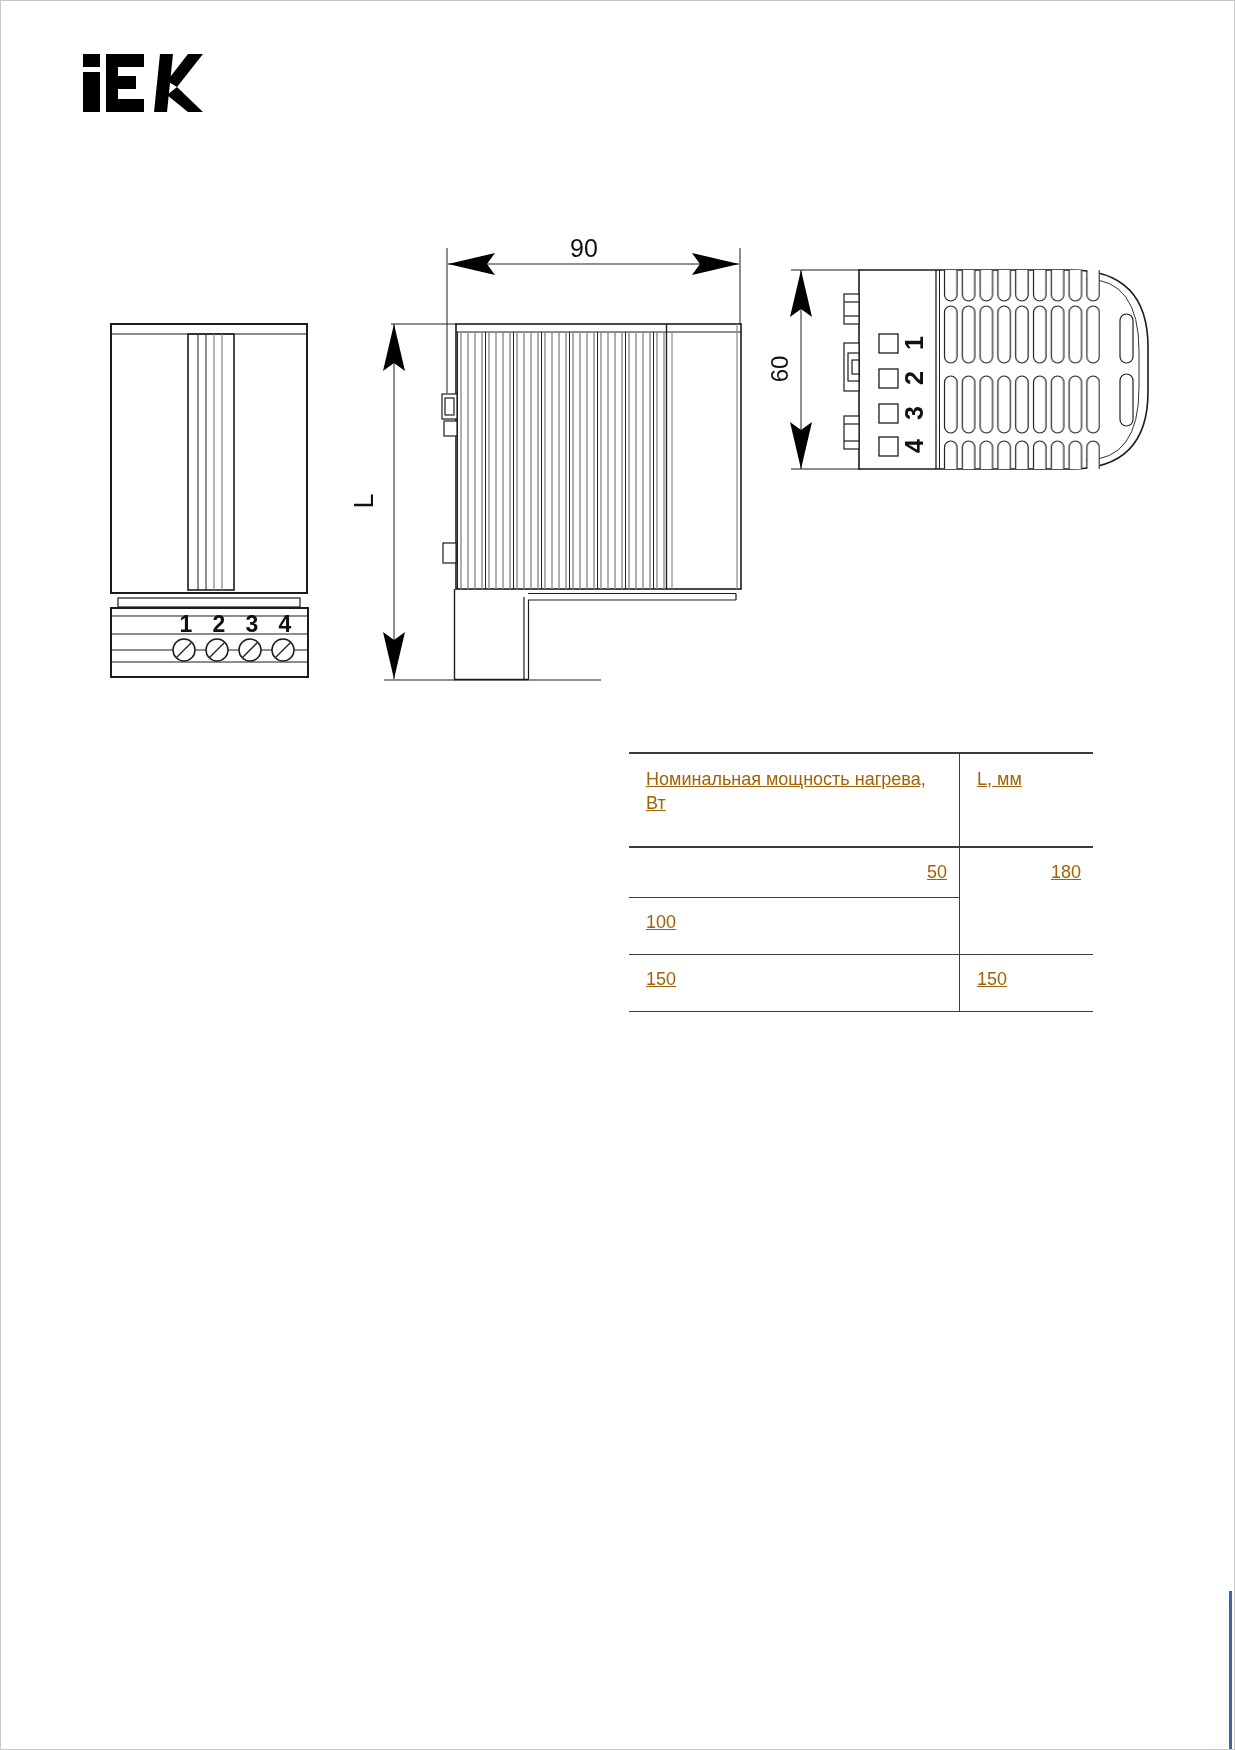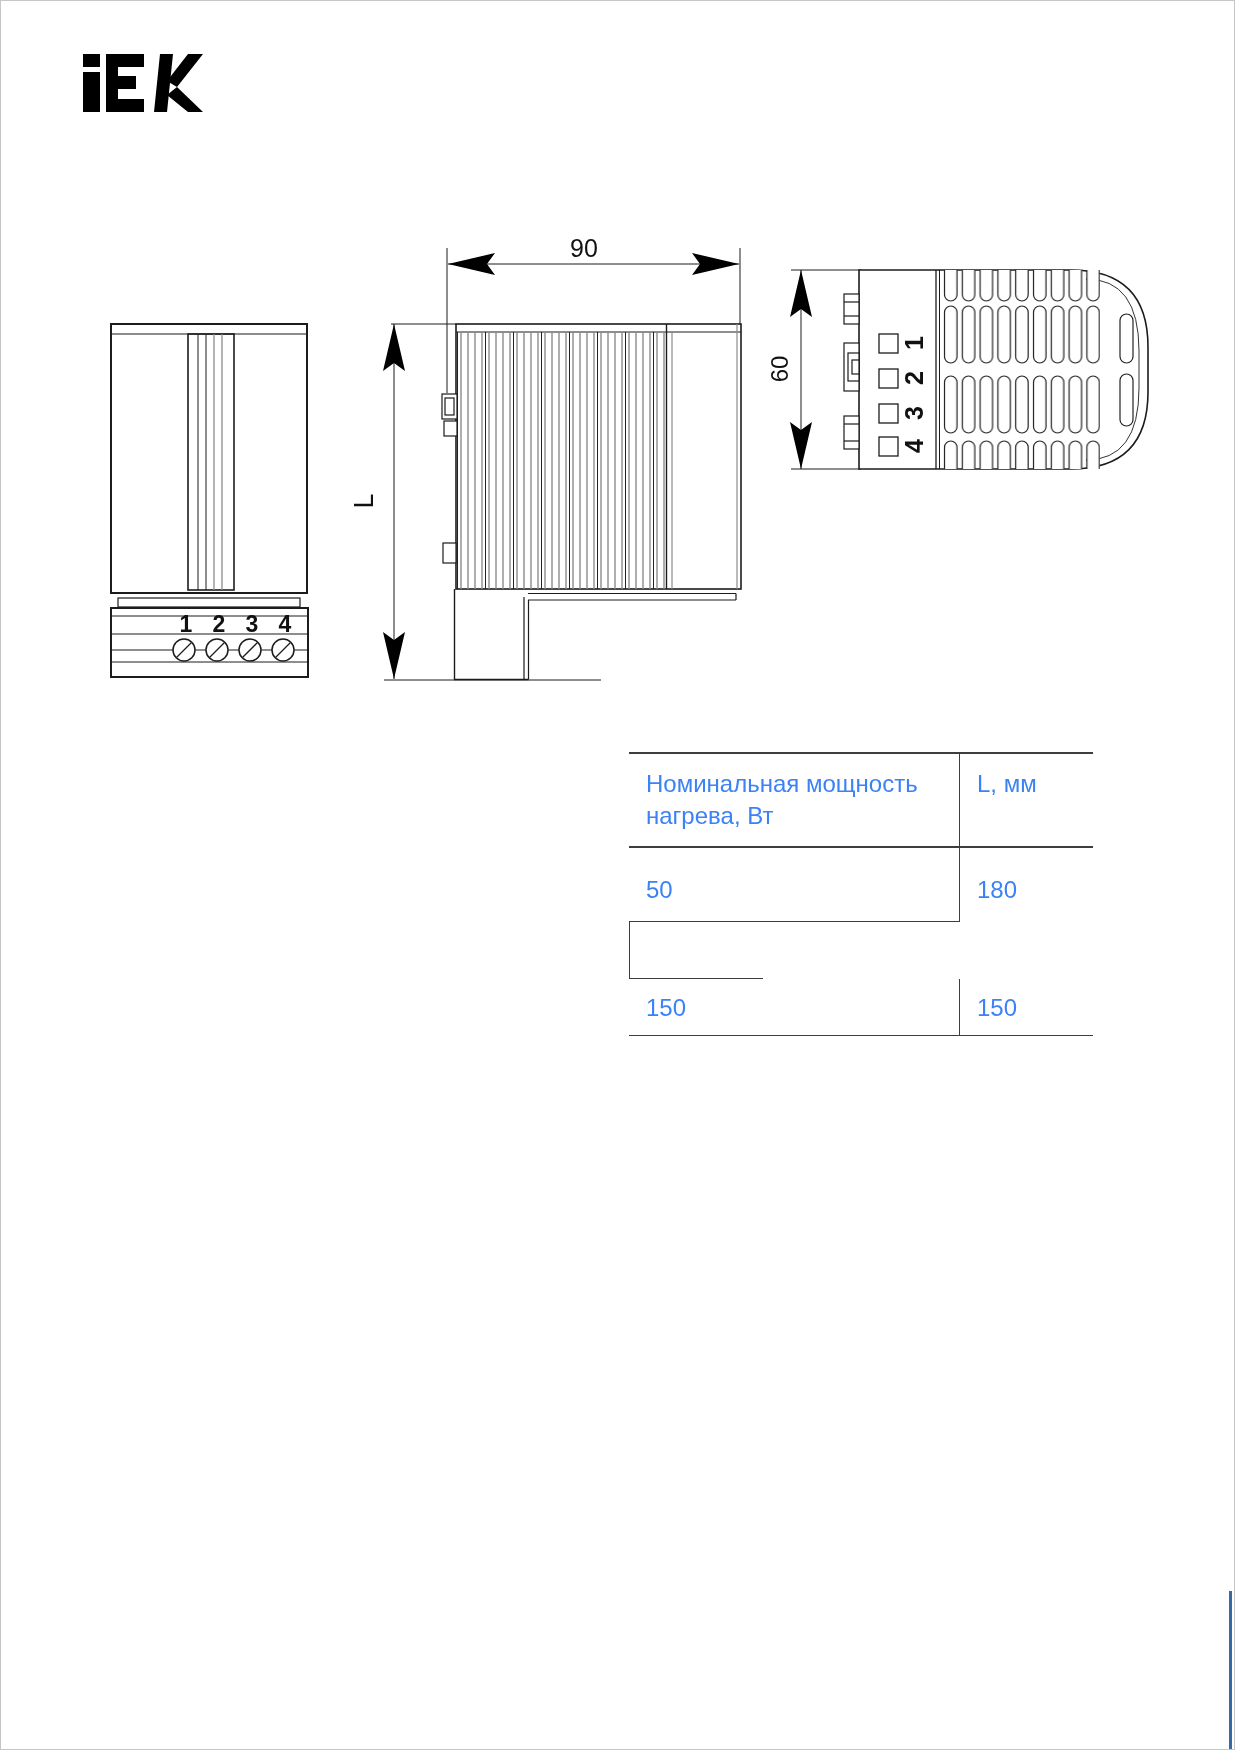--- a/index.html
+++ b/index.html
@@ -13,29 +13,29 @@
     font-family:"Liberation Sans", sans-serif;
     overflow:hidden;
   }
   .logo{position:absolute;left:75px;top:52px;}
   .drawings{position:absolute;left:0;top:0;}
   svg text{font-family:"Liberation Sans", sans-serif;fill:#111;}
 
   
   .spec-table{
     position:absolute;left:628px;top:751px;width:464px;
-    color:#3b82f6;font-size:24px;line-height:1.32;
+    color:#a16207;font-size:18px;line-height:1.32;text-decoration:underline;
   }
   .t-row{display:flex;}
   .t-head{border-top:2px solid #3d3d3d;}
   .c1{width:330px;box-sizing:border-box;padding:14px 12px 12px 17px;}
   .c2{width:134px;box-sizing:border-box;border-left:1.5px solid #3d3d3d;padding:14px 12px 12px 17px;}
   .t-head .c1,.t-head .c2{border-bottom:2px solid #3d3d3d;height:94px;}
   .r1 .c1{border-bottom:1.5px solid #3d3d3d;}
-  .r1 .c1,.r1 .c2{height:74px;padding-top:26px;}
+  .r1 .c1,.r1 .c2{height:50px;padding-top:13px;text-align:right;}
   .r2 .c1,.r2 .c2{height:57px;border-bottom:1.5px solid #3d3d3d;padding-top:13px;}
   .r2 .c2{color:transparent;}
   .r3 .c1,.r3 .c2{height:57px;border-bottom:1.5px solid #3d3d3d;padding-top:13px;}
 
   .accent-line{
     position:absolute;right:2px;bottom:0;width:3px;height:158px;
     background:#3a67a8;
   }
 </style>
 </head>
@@ -208,20 +208,21 @@
   <div class="spec-table">
     <div class="t-row t-head">
       <div class="c1">Номинальная мощность нагрева, Вт</div>
       <div class="c2">L, мм</div>
     </div>
     <div class="t-row r1">
       <div class="c1">50</div>
       <div class="c2">180</div>
     </div>
     <div class="t-row r2">
+      <div class="c1">100</div>
       <div class="c2"></div>
     </div>
     <div class="t-row r3">
       <div class="c1">150</div>
       <div class="c2">150</div>
     </div>
   </div>
 
   <div class="accent-line"></div>
 </div>

